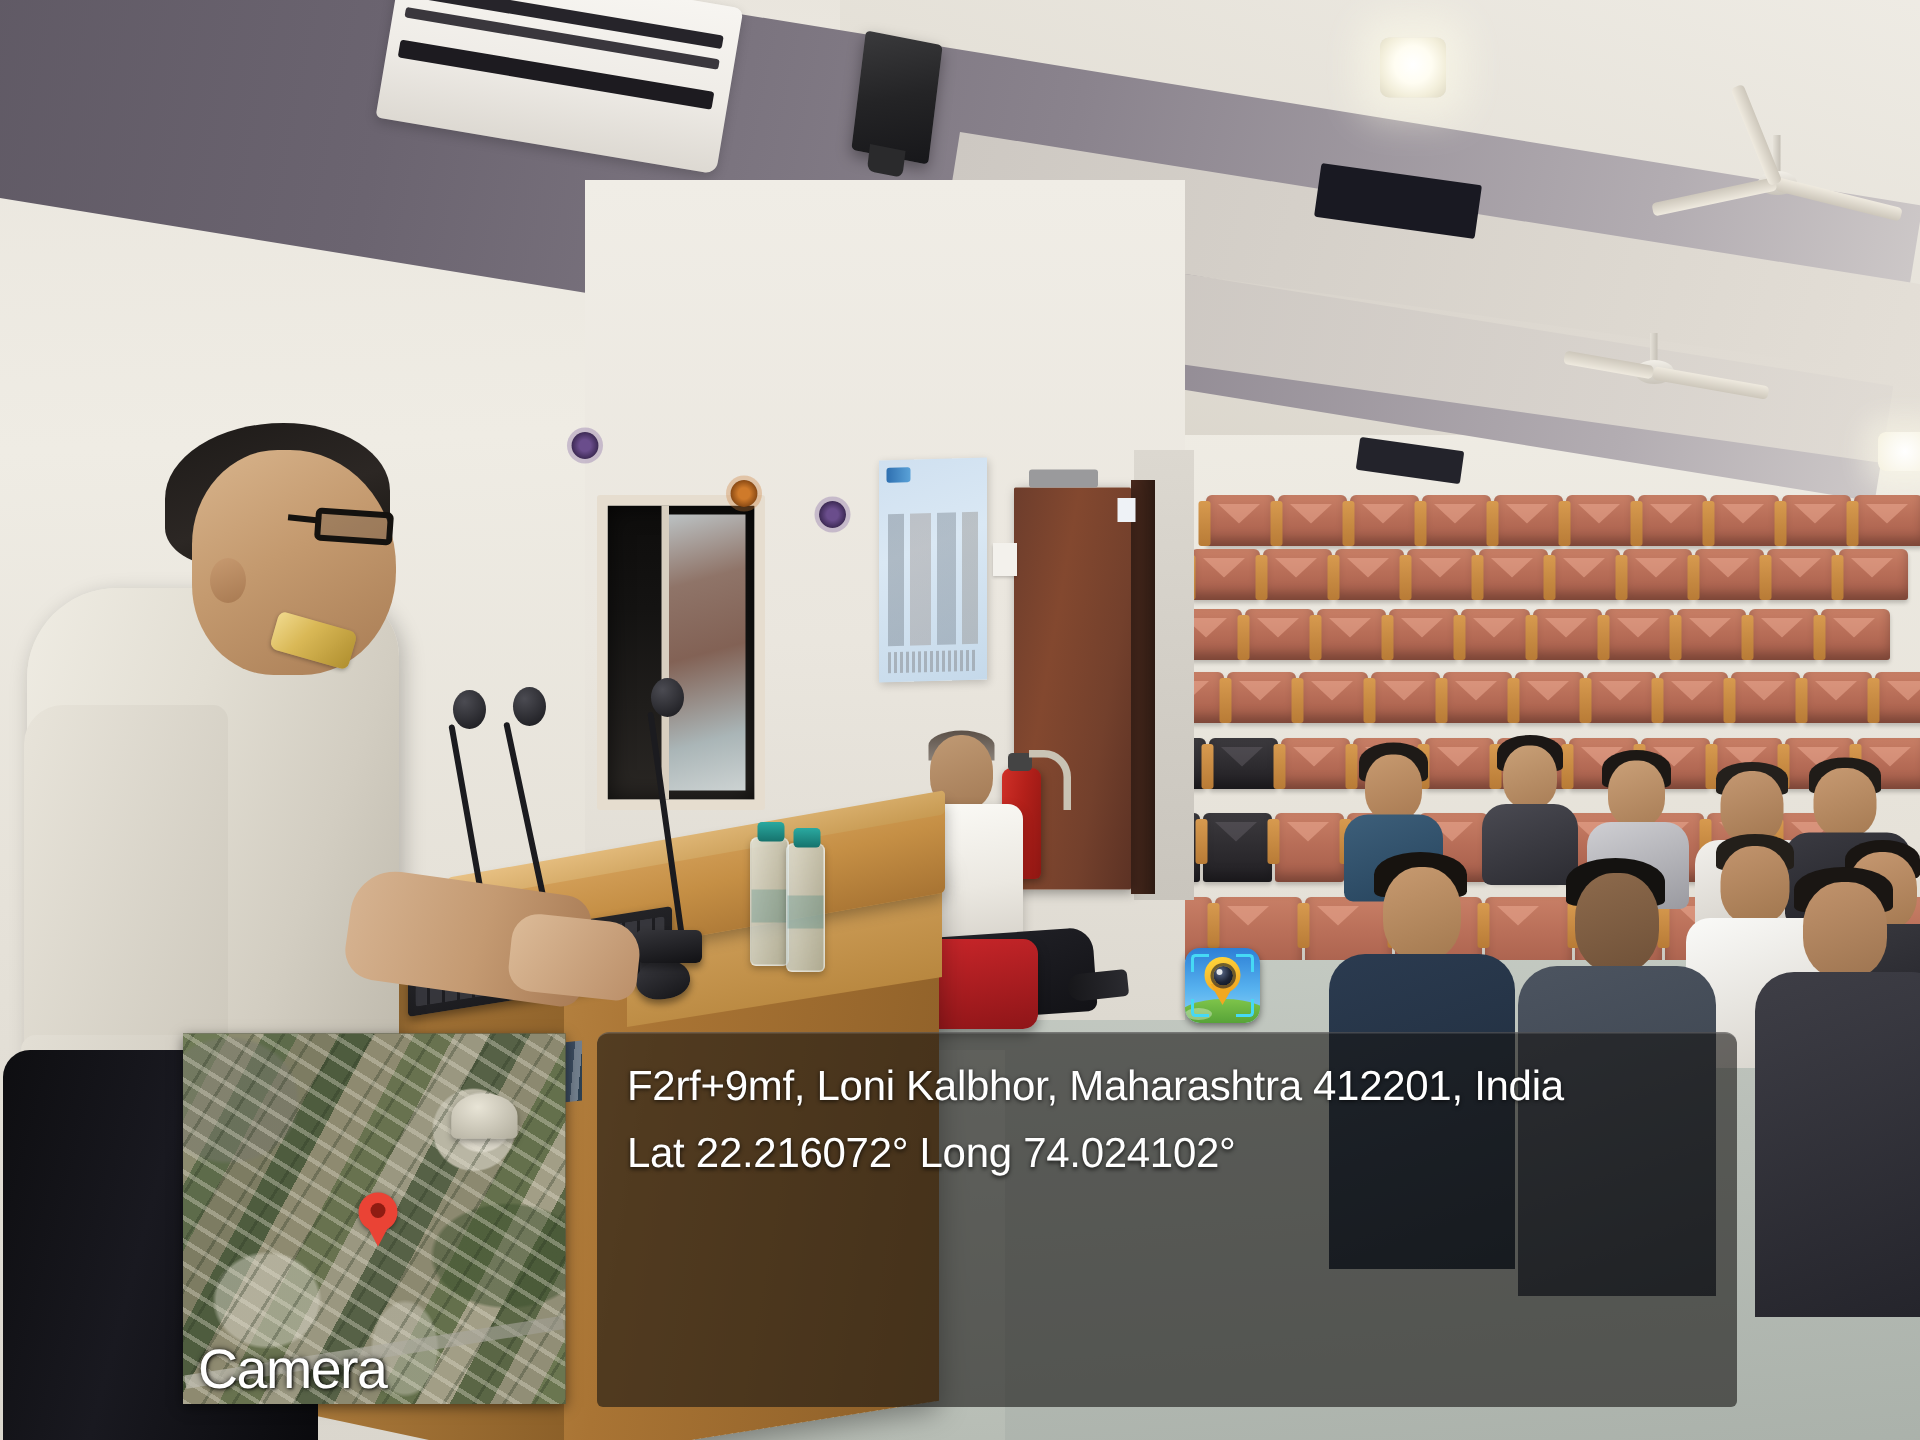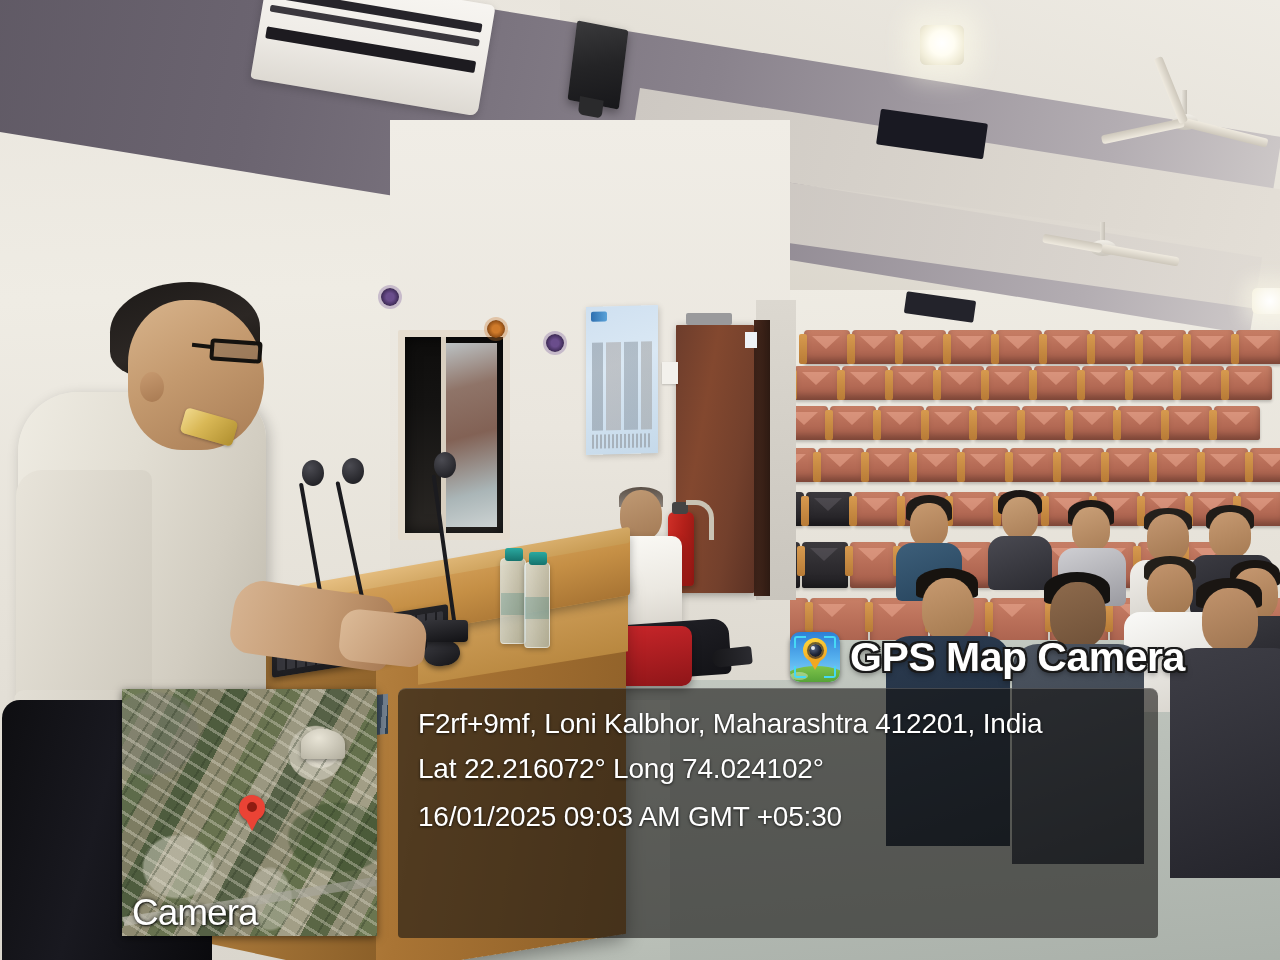--- a/index.html
+++ b/index.html
@@ -716,27 +716,25 @@
   <div class="brand">
     <div class="brand-logo">
       <div class="land"></div>
       <div class="pin"></div>
       <div class="lens"></div>
       <div class="br tl"></div>
         <div class="br tr"></div>
         <div class="br bl"></div>
         <div class="br brr"></div>
     </div>
-    <div class="brand-title">GPS Map Camera</div>
   </div>
 
   <div class="info-panel">
     <div class="info-line line-addr">F2rf+9mf, Loni Kalbhor, Maharashtra 412201, India</div>
     <div class="info-line line-coord">Lat 22.216072° Long 74.024102°</div>
-    <div class="info-line line-date">16/01/2025 09:03 AM GMT +05:30</div>
   </div>
 
   <div class="map-thumb">
     <div class="map-sat"></div>
     <div class="map-dome"></div>
     <div class="map-pin"></div>
     <div class="map-google">Camera</div>
   </div>
 
 </div>

